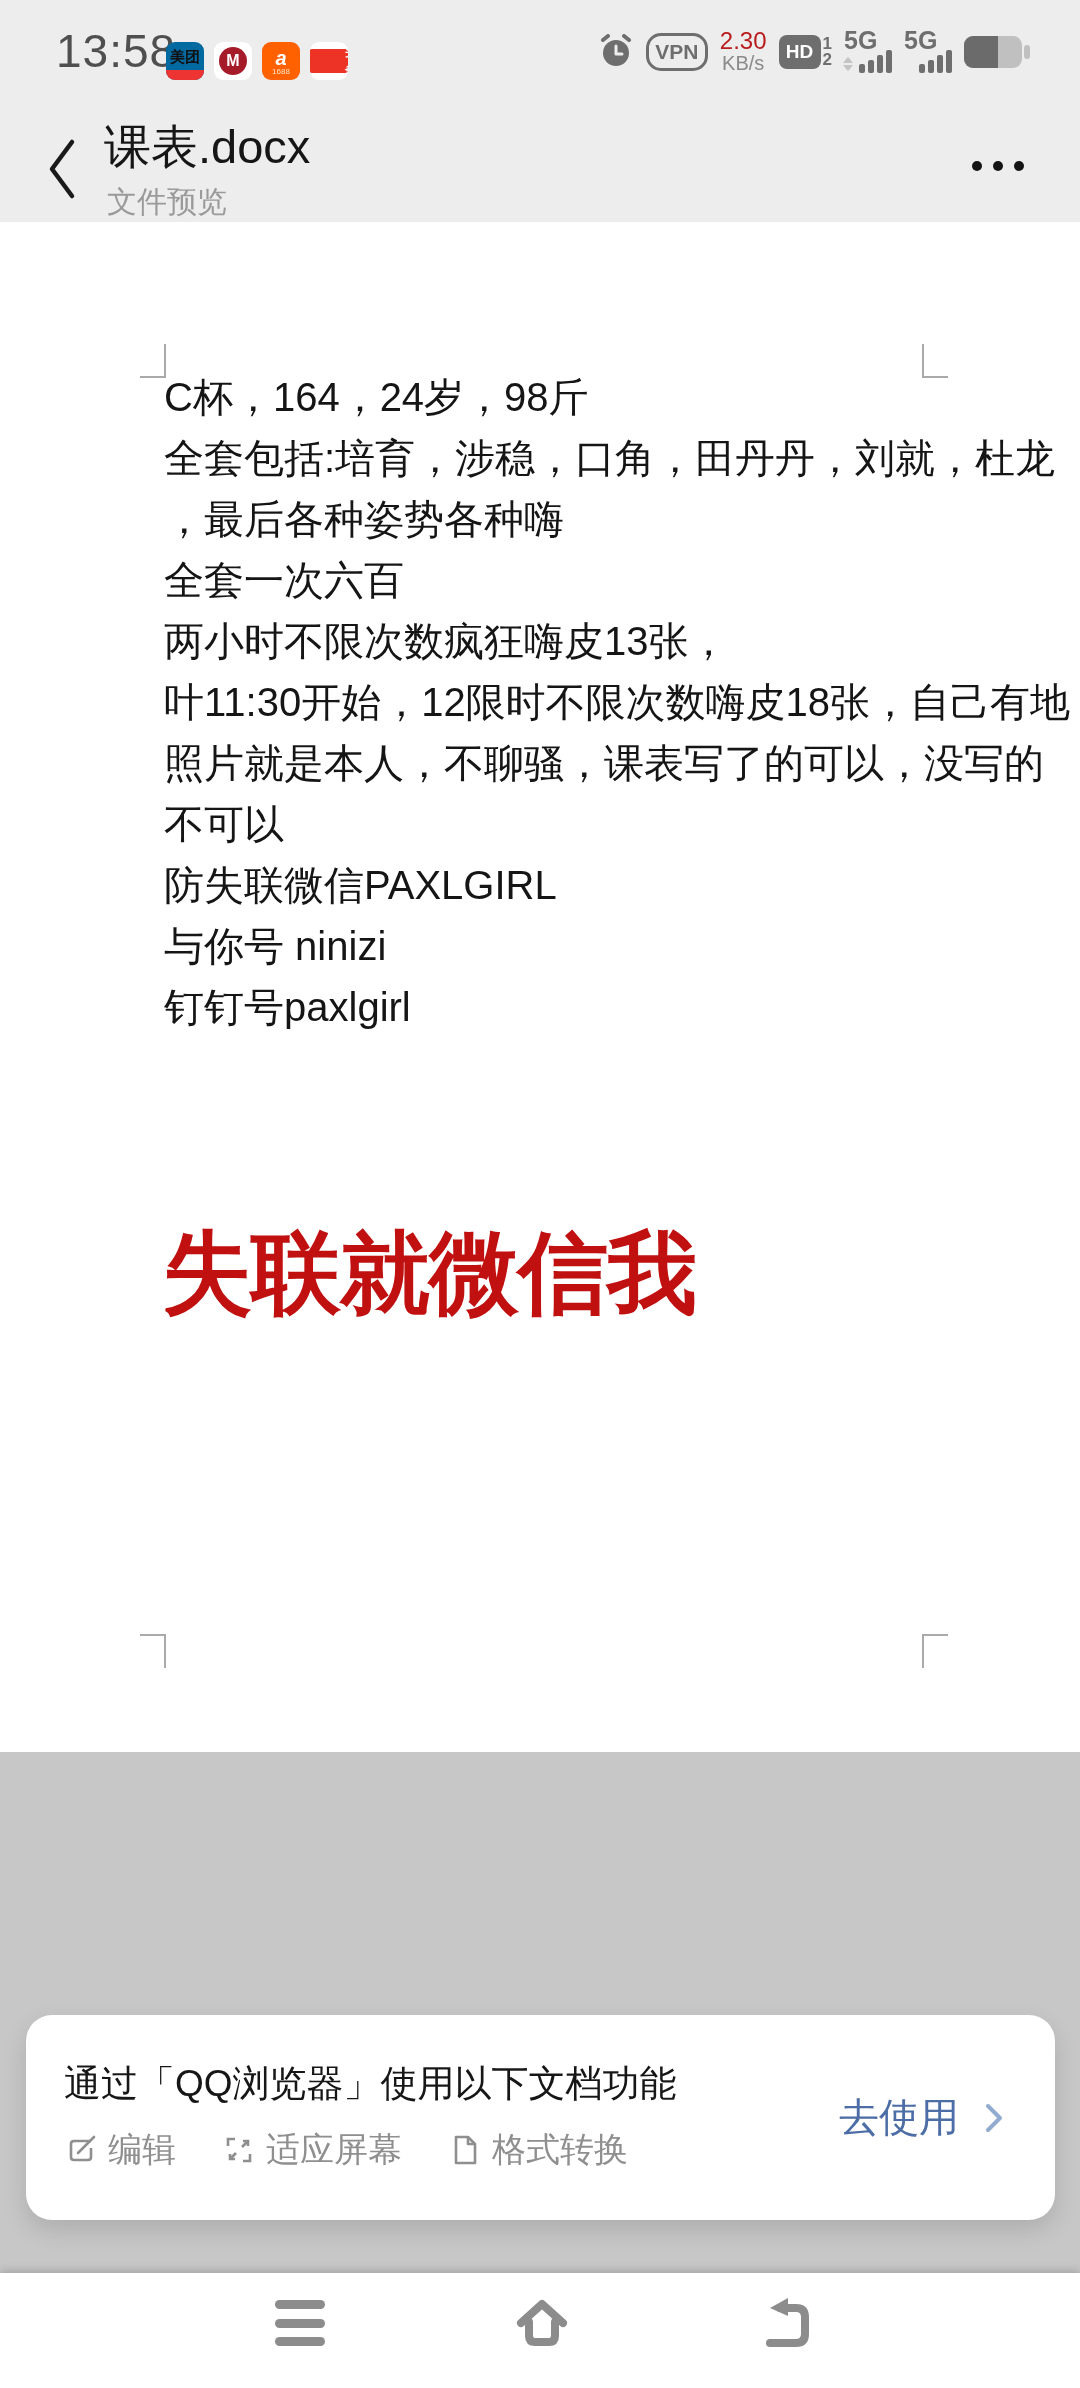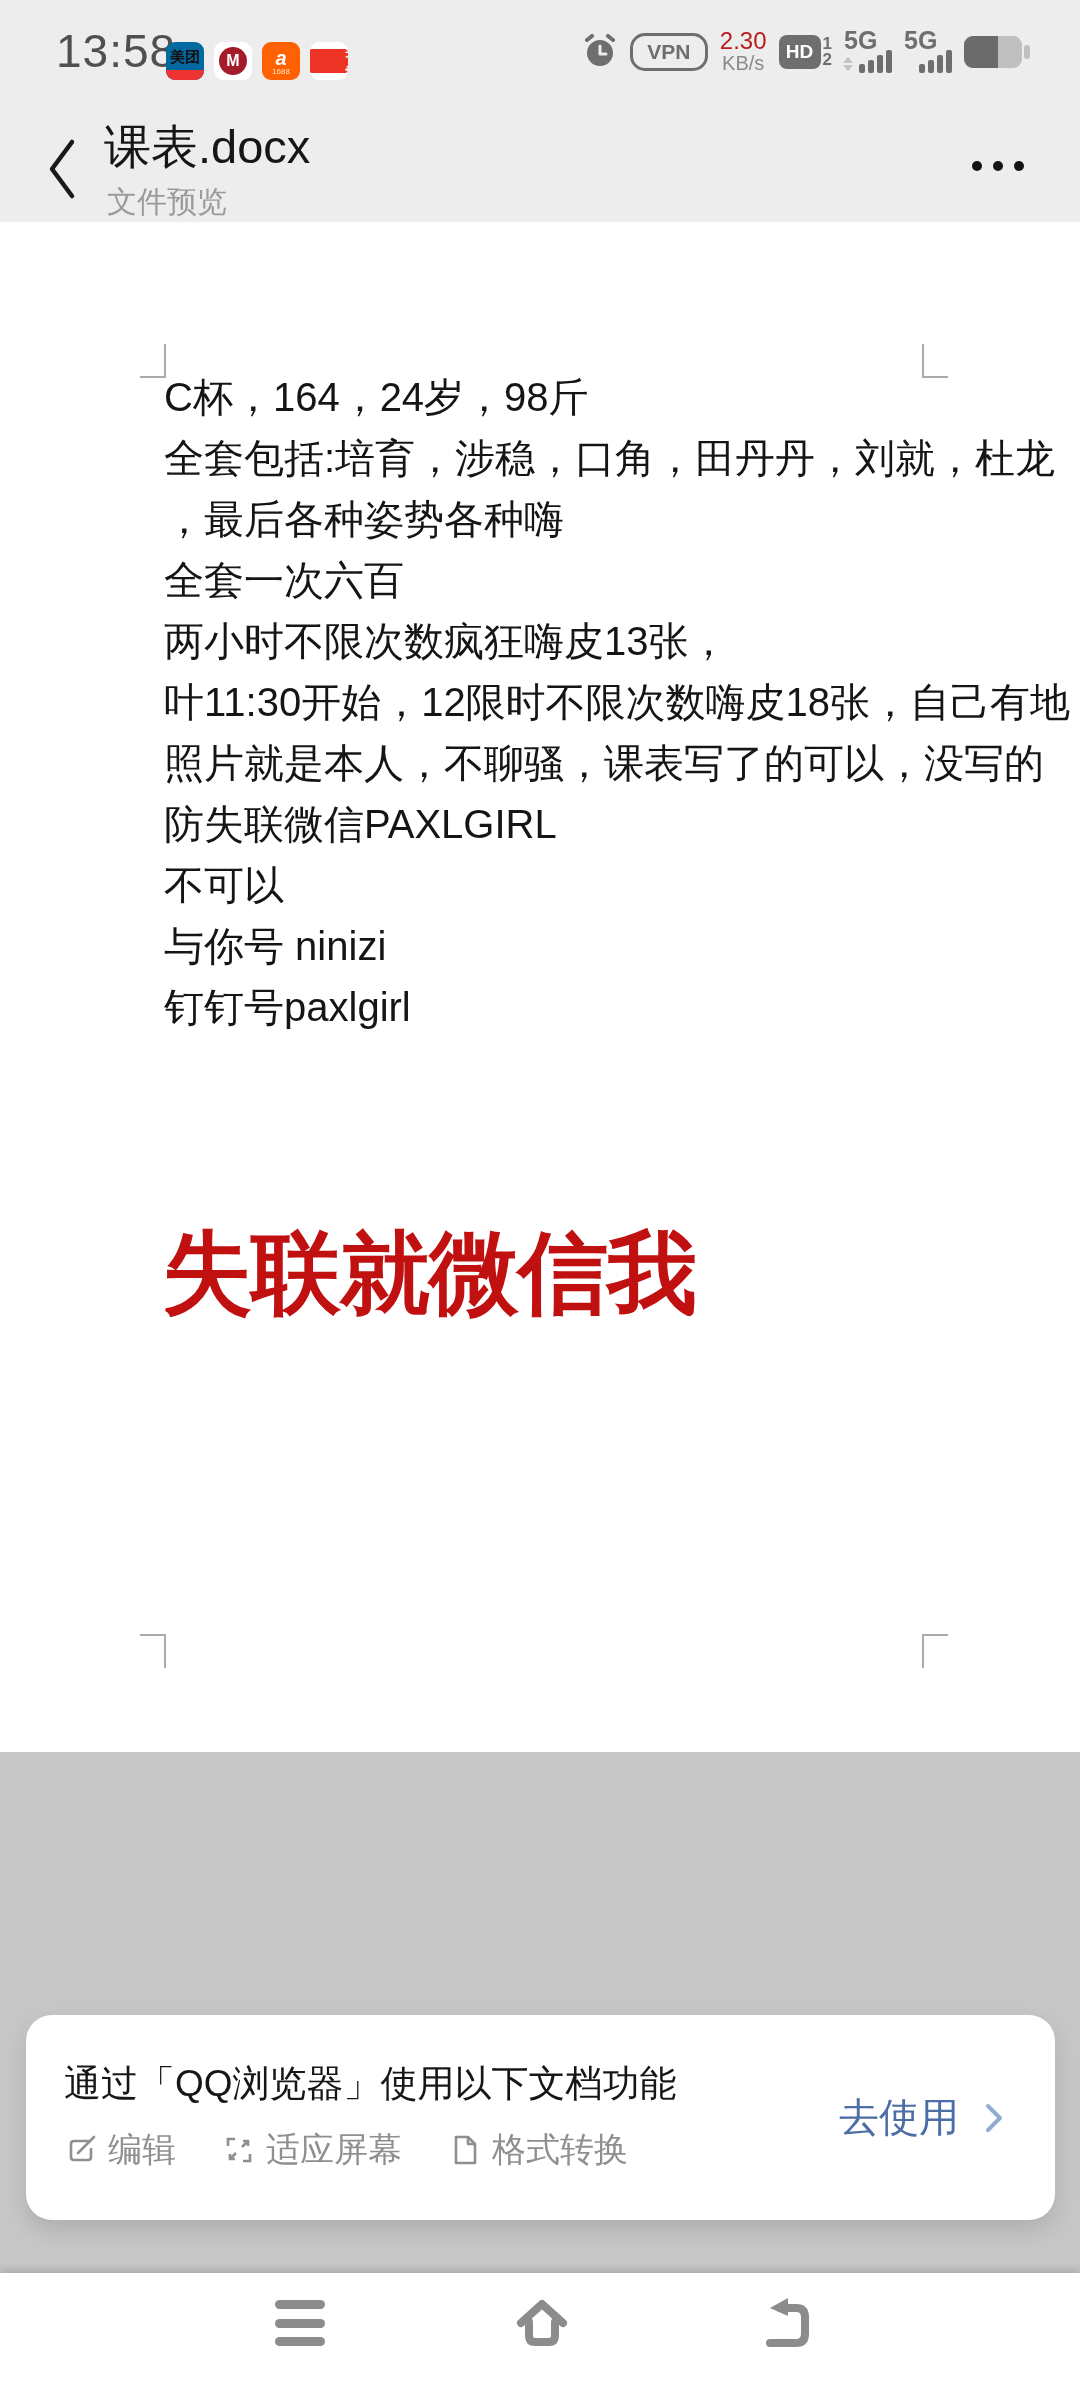--- a/index.html
+++ b/index.html
@@ -19,21 +19,21 @@
   .app-ic.meituan .mt-strip { position:absolute; left:0; right:0; bottom:0; height:10px; background:#e33; }
   .app-ic.cmb { background:#ffffff; }
   .app-ic.cmb .cmb-badge { width:28px; height:28px; border-radius:50%; background:#a61b29; color:#fff; font-size:16px; font-weight:700; display:flex; align-items:center; justify-content:center; }
   .app-ic.ali { background:#ff6000; flex-direction:column; }
   .app-ic.ali .ali-a { color:#fff; font-size:20px; font-style:italic; font-weight:700; line-height:18px; margin-top:2px; }
   .app-ic.ali .ali-num { color:#ffe3c2; font-size:8px; line-height:9px; }
   .app-ic.toutiao { background:#ffffff; }
   .app-ic.toutiao .tt-inner { width:30px; height:24px; border-radius:5px; background:#ed3226; color:#fff; font-size:12px; font-weight:700; display:flex; align-items:center; justify-content:center;padding-left:44px; }
 
   .sb-right { position:absolute; right:58px; top:24px; height:56px; display:flex; align-items:center; gap:12px; color:#6e6e6e; }
-  .vpn-badge { border:3.5px solid #6e6e6e; border-radius:15px; width:78px; height:38px; display:flex; align-items:center; justify-content:center; font-size:21px; font-weight:700; color:#6e6e6e; }
+  .vpn-badge { border:3.5px solid #6e6e6e; border-radius:15px; width:62px; height:38px; display:flex; align-items:center; justify-content:center; font-size:21px; font-weight:700; color:#6e6e6e; }
   .speed { text-align:center; line-height:22px; }
   .speed .v { font-size:24px; color:#b91c1c; }
   .speed .u { font-size:20px; color:#8a8a8a; }
   .hd-wrap { display:flex; align-items:center; gap:2px; }
   .hd-badge { width:42px; height:34px; background:#6e6e6e; border-radius:8px; color:#fff; font-size:19px; font-weight:800; display:flex; align-items:center; justify-content:center; }
   .sim-col { display:flex; flex-direction:column; font-size:17px; line-height:16px; color:#6e6e6e; font-weight:600; }
   .sig { position:relative; width:48px; height:48px; }
   .sig .g { position:absolute; left:0; top:-2px; font-size:25px; font-weight:700; color:#6e6e6e; }
   .sig .bars { position:absolute; right:0; bottom:3px; display:flex; align-items:flex-end; gap:3px; }
   .sig .bars i { display:block; width:6px; background:#6e6e6e; border-radius:2px; }
@@ -174,22 +174,22 @@
     <div class="cmark br"></div>
 
     <div class="doctext">
       <div>C杯，164，24岁，98斤</div>
       <div>全套包括:培育，涉稳，口角，田丹丹，刘就，杜龙</div>
       <div>，最后各种姿势各种嗨</div>
       <div>全套一次六百</div>
       <div>两小时不限次数疯狂嗨皮13张，</div>
       <div>叶11:30开始，12限时不限次数嗨皮18张，自己有地</div>
       <div>照片就是本人，不聊骚，课表写了的可以，没写的</div>
+      <div>不可以</div>
       <div>防失联微信PAXLGIRL</div>
-      <div>不可以</div>
       <div>与你号 ninizi</div>
       <div>钉钉号paxlgirl</div>
     </div>
 
     <div class="red-line" id="red-line" style="color: rgb(193, 16, 16);">失联就微信我</div>
   </div>
 
   <div class="grayzone" style="background: rgb(199, 199, 199);"></div>
 
   <div class="promo">

